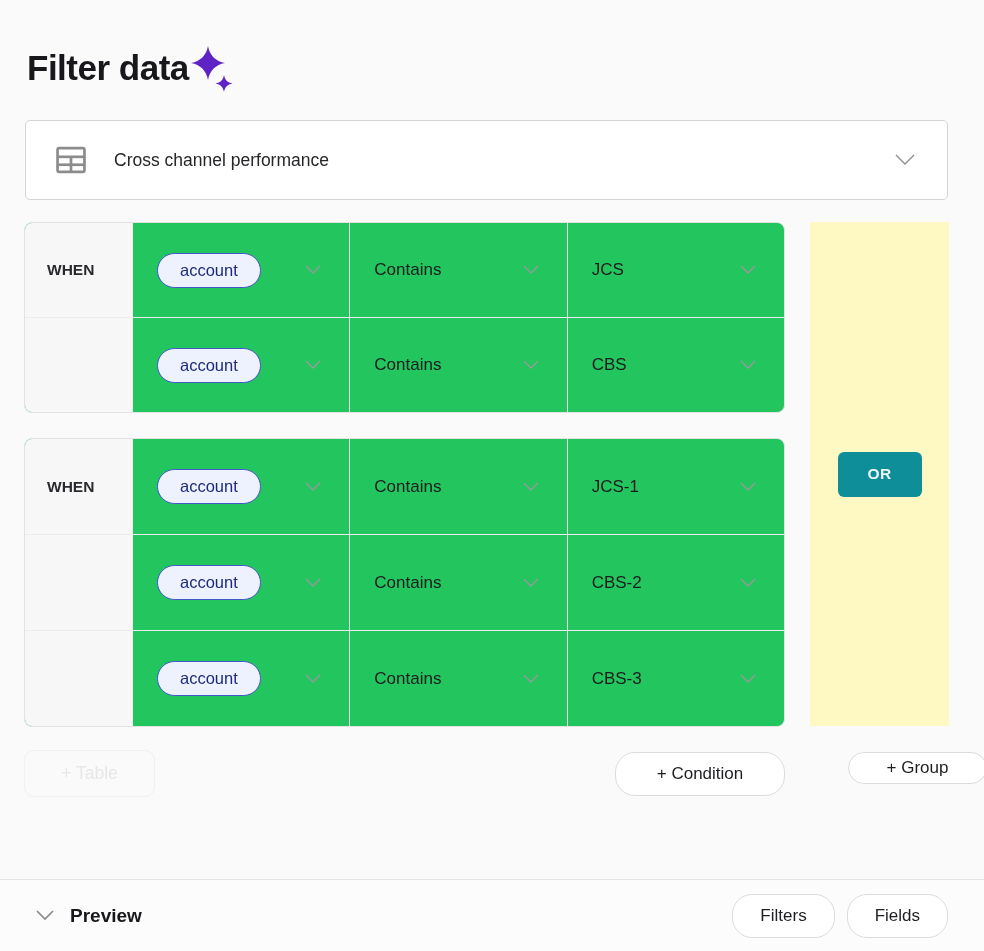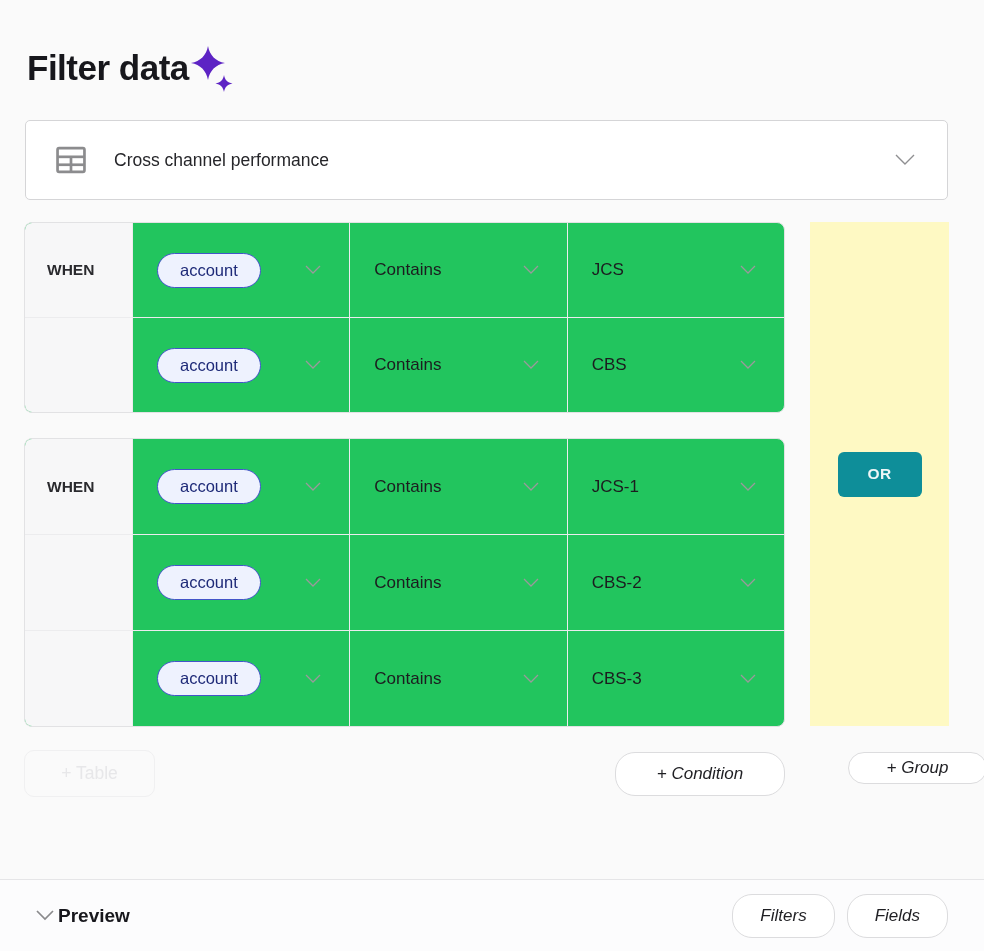--- a/index.html
+++ b/index.html
@@ -38,33 +38,33 @@
 
   
   .or-panel { position:absolute; left:810px; top:222px; width:139px; height:504px;
     background:#fef9c3; display:flex; align-items:center; justify-content:center; }
   .or-btn { width:84px; height:45px; background:#0e8e99; color:#eef6f7; font-weight:700;
     font-size:15.5px; border:none; border-radius:6px; cursor:pointer;
     font-family:"Liberation Sans", sans-serif; letter-spacing:0.5px; }
 
   
   button.ui-btn { background:#ffffff; border:1px solid #dcdcde; border-radius:20px;
-    font-size:17px; color:#1f1f23; cursor:pointer; font-family:"Liberation Sans", sans-serif;font-style:italic; }
+    font-size:17px; color:#1f1f23; cursor:pointer; font-family:"Liberation Sans", sans-serif; }
   .add-table { position:absolute; left:24px; top:750px; width:131px; height:47px;
     background:transparent; border:1px solid #f0f0f1; border-radius:10px;
     color:#e7e7e9; font-size:17.5px; cursor:default; font-family:"Liberation Sans", sans-serif; }
   .add-condition { position:absolute; left:615px; top:752px; width:170px; height:44px; }
   .add-group { position:absolute; left:848px; top:752px; width:139px; height:32px; }
 
   
   .divider { position:absolute; left:0; top:879px; width:984px; height:1px; background:#e5e5e7; }
   .preview-bar { position:absolute; left:0; top:880px; width:984px; height:71px;
     background:#fcfcfd; display:flex; align-items:center; padding:0 36px; }
   .pv-toggle { display:flex; align-items:center; cursor:pointer; }
-  .preview-title { font-size:19px; font-weight:700; color:#17171c; margin-left:4px; }
+  .preview-title { font-size:19px; font-weight:700; color:#17171c; margin-left:16px; }
   .pv-buttons { margin-left:auto; display:flex; gap:12px; }
   .pv-btn { height:44px; padding:0 27px; }
 
   .chev { display:flex; align-items:center; }
 </style>
 </head>
 <body>
 
 <div class="screen">
 

